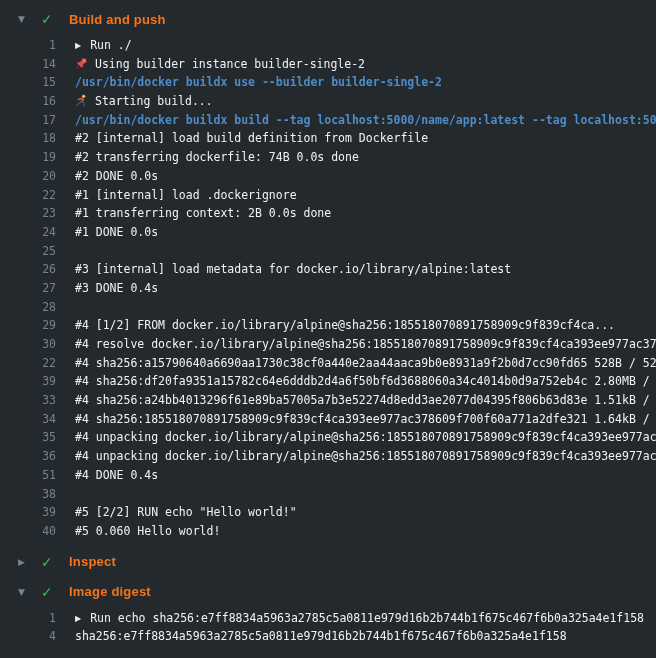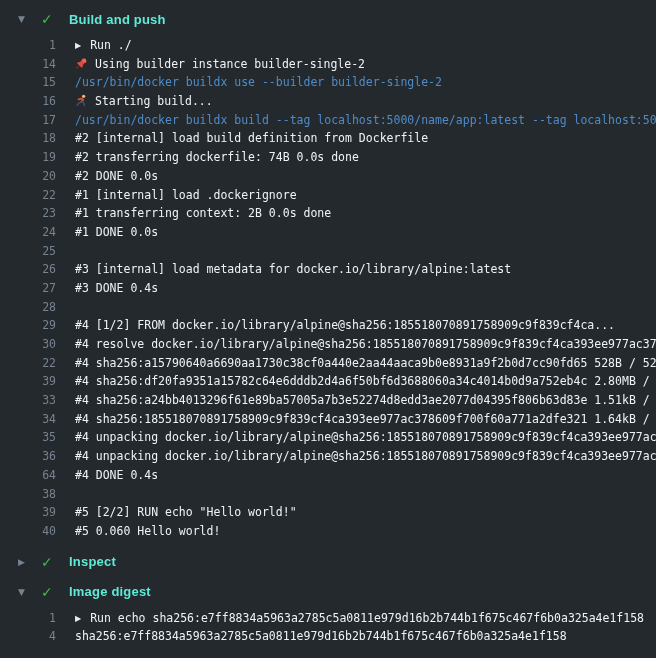--- a/index.html
+++ b/index.html
@@ -15,35 +15,35 @@
   }
   .tri{
     width:14px;font-size:9px;color:#768390;margin-right:9px;
     font-family:"DejaVu Sans",sans-serif;
   }
   .check{
     width:17px;margin-right:11px;color:#3fb950;font-weight:bold;font-size:14px;
     font-family:"DejaVu Sans",sans-serif;
   }
   .title{
-    font-size:13px;font-weight:bold;color:#5eead4;letter-spacing:.2px;
+    font-size:13px;font-weight:bold;color:#f97316;letter-spacing:.2px;
   }
   .log-block{padding:2px 0 6px 0;}
   .row{
     display:flex;height:18.7px;line-height:18.7px;
     font-family:"DejaVu Sans Mono",monospace;font-size:11.5px;
   }
   .gutter{
     width:70px;min-width:70px;box-sizing:border-box;
     text-align:right;padding-right:14px;color:#768390;cursor:pointer;
   }
   .content{
     flex:1;white-space:pre;overflow:hidden;color:#f0f3f6;padding-left:5px;
   }
-  .content.command{color:#4e8cc9;font-weight:normal;}
+  .content.command{color:#4e8cc9;font-weight:bold;}
   .chev{
     display:inline-block;font-size:8px;margin-right:9px;color:#e6edf3;
     transform:translateY(-1.5px);font-family:"DejaVu Sans",sans-serif;
   }
   .licon{
     display:inline-block;width:13px;height:13px;margin-right:7px;
     vertical-align:-2px;
   }
 </style>
 </head>
@@ -150,21 +150,21 @@
         </div>
         <div class="row">
           <span class="gutter">35</span>
           <span class="content"><span>#4 unpacking docker.io/library/alpine@sha256:185518070891758909c9f839cf4ca393ee977ac378609f700f60a771a2dfe321</span></span>
         </div>
         <div class="row">
           <span class="gutter">36</span>
           <span class="content"><span>#4 unpacking docker.io/library/alpine@sha256:185518070891758909c9f839cf4ca393ee977ac378609f700f60a771a2dfe321 done</span></span>
         </div>
         <div class="row">
-          <span class="gutter">64</span>
+          <span class="gutter">51</span>
           <span class="content"><span>#4 DONE 0.4s</span></span>
         </div>
         <div class="row">
           <span class="gutter">38</span>
           <span class="content"><span></span></span>
         </div>
         <div class="row">
           <span class="gutter">39</span>
           <span class="content"><span>#5 [2/2] RUN echo "Hello world!"</span></span>
         </div>

